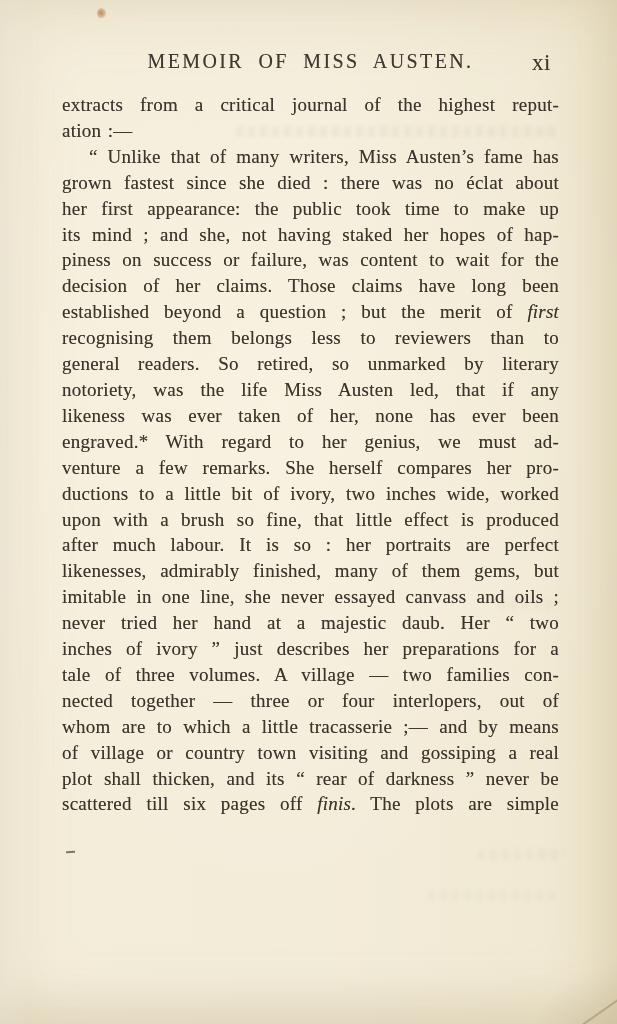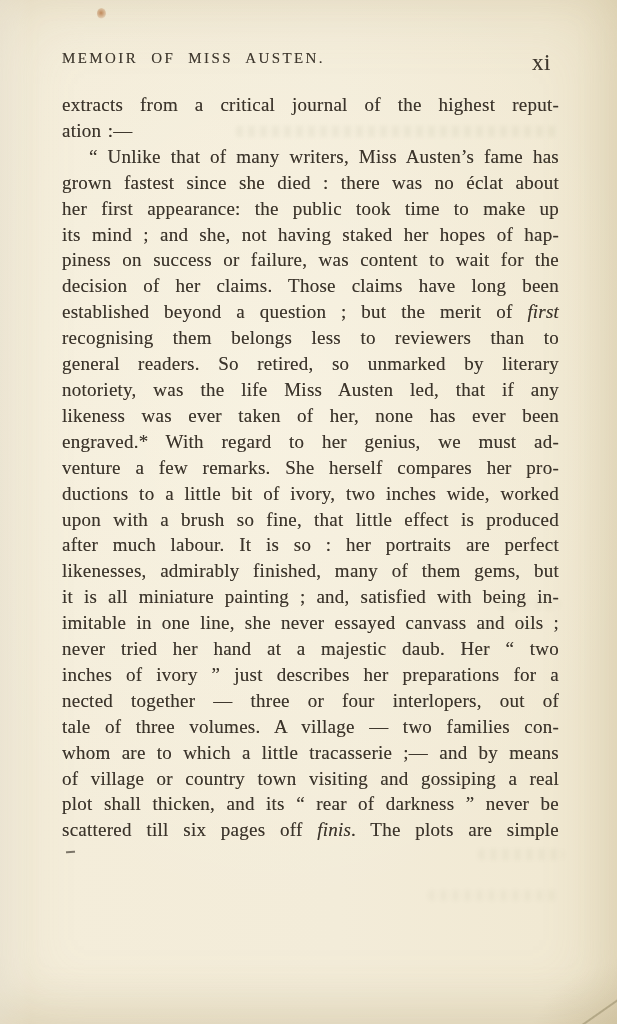--- a/index.html
+++ b/index.html
@@ -13,22 +13,22 @@
     background:
       radial-gradient(ellipse 90% 70% at 45% 40%, rgba(255,252,240,0.35), rgba(0,0,0,0) 70%),
       linear-gradient(90deg,#faf6ea 0%,#f4edda 5%,#f3ecd9 55%,#f1e9d3 88%,#ede4cb 100%),
       #f3ecd9;
     box-shadow:inset 0 0 70px rgba(184,164,122,0.28), inset 0 -18px 40px rgba(184,164,122,0.18);
     color:#3b342b;
   }
   
   .header-row{position:absolute;top:50px;left:62px;width:497px;height:22px;}
   .running-title{
-    position:absolute;left:0;right:0;text-align:left;
-    font-size:15px;letter-spacing:2.4px;word-spacing:7px;
+    position:absolute;left:0;right:0;text-align:center;
+    font-size:20px;letter-spacing:2.4px;word-spacing:7px;
     color:#3f382e;text-shadow:0 0 .5px rgba(63,56,46,.45);
   }
   .page-number{
     position:absolute;right:8px;top:0px;font-size:23px;letter-spacing:.5px;
     color:#3f382e;text-shadow:0 0 .5px rgba(63,56,46,.45);
   }
   
   .body-text{
     position:absolute;top:92px;left:62px;width:497px;
     font-size:19px;line-height:25.9px;
@@ -109,26 +109,25 @@
       <div class="line">recognising them belongs less to reviewers than to</div>
       <div class="line">general readers.   So retired, so unmarked by literary</div>
       <div class="line">notoriety, was the life Miss Austen led, that if any</div>
       <div class="line">likeness was ever taken of her, none has ever been</div>
       <div class="line">engraved.*   With regard to her genius, we must ad-</div>
       <div class="line">venture a few remarks.   She herself compares her pro-</div>
       <div class="line">ductions to a little bit of ivory, two inches wide, worked</div>
       <div class="line">upon with a brush so fine, that little effect is produced</div>
       <div class="line">after much labour.   It is so :  her portraits are perfect</div>
       <div class="line">likenesses, admirably finished, many of them gems, but</div>
-      <div class="line">it is all miniature painting ;  and, satisfied with being in-</div>
       <div class="line">imitable in one line, she never essayed canvass and oils ;</div>
       <div class="line">never tried her hand at a majestic daub.   Her “ two</div>
       <div class="line">inches of ivory ” just describes her preparations for a</div>
+      <div class="line">tale of three volumes.   A village — two families con-</div>
       <div class="line">nected together — three or four interlopers, out of</div>
-      <div class="line">tale of three volumes.   A village — two families con-</div>
       <div class="line">whom are to which a little tracasserie ;— and by means</div>
       <div class="line">of village or country town visiting and gossiping a real</div>
       <div class="line">plot shall thicken, and its “ rear of darkness ” never be</div>
       <div class="line">scattered till six pages off <i>finis</i>.   The plots are simple</div>
     </div>
   </div>
 
   <div class="printers-mark"></div>
 
 

